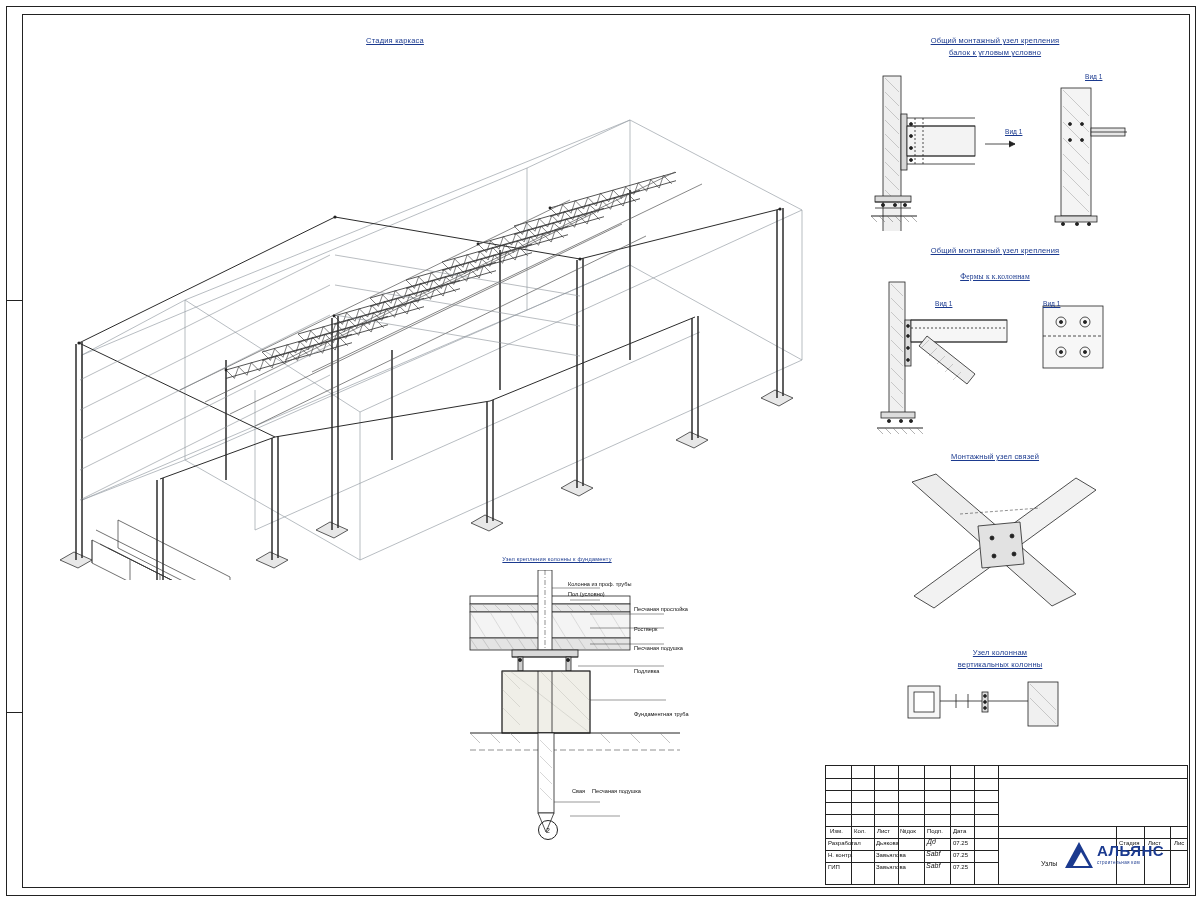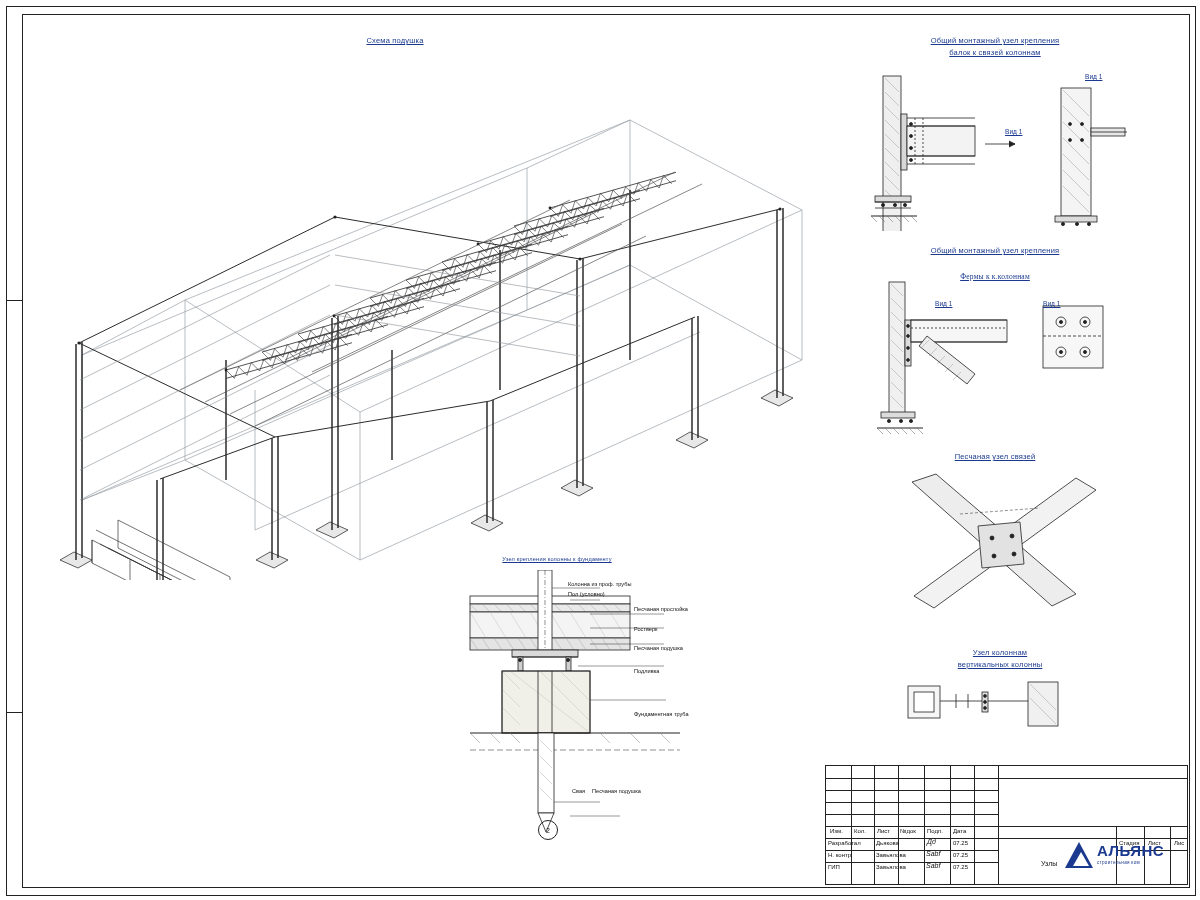--- a/index.html
+++ b/index.html
@@ -37,21 +37,21 @@
 </head>
 <body>
 
 <div id="sheet">
 
   <div class="frame-outer"></div>
   <div class="frame-inner"></div>
   <div class="margin-tick" style="top:300px;"></div>
   <div class="margin-tick" style="top:712px;"></div>
 
-  <div class="cap" style="left:355px;top:36px;width:80px;">Схема подушка</div>
+  <div class="cap" style="left:355px;top:36px;width:80px;">Стадия каркаса</div>
 
   <div class="iso">
     <svg width="810" height="520" viewBox="0 0 810 520">
       <defs>
         <g id="truss">
           <path d="M0,0 L120,-34" stroke="#333" stroke-width="0.8" fill="none"></path>
           <path d="M0,8 L120,-26" stroke="#333" stroke-width="0.8" fill="none"></path>
           <path d="M0,0 L8,8 M12,-3 L20,5 M24,-7 L32,1 M36,-10 L44,-2 M48,-14 L56,-6 M60,-17 L68,-9 M72,-20 L80,-13 M84,-24 L92,-16 M96,-27 L104,-19 M108,-31 L116,-23" stroke="#333" stroke-width="0.6"></path>
           <path d="M8,8 L12,-3 M20,5 L24,-7 M32,1 L36,-10 M44,-2 L48,-14 M56,-6 L60,-17 M68,-9 L72,-20 M80,-13 L84,-24 M92,-16 L96,-27 M104,-19 L108,-31" stroke="#333" stroke-width="0.6"></path>
         </g>
@@ -178,21 +178,21 @@
           <circle cx="520" cy="148" r="1.4"></circle>
         <circle cx="550" cy="199" r="1.6"></circle>
           <circle cx="305" cy="157" r="1.6"></circle>
         <circle cx="49" cy="283" r="1.6"></circle>
           <circle cx="750" cy="149" r="1.6"></circle>
       </g>
     </svg>
   </div>
 
   <div class="cap" style="left:900px;top:36px;width:190px;">Общий монтажный узел крепления</div>
-  <div class="cap" style="left:900px;top:48px;width:190px;">балок к связей колоннам</div>
+  <div class="cap" style="left:900px;top:48px;width:190px;">балок к угловым условно</div>
 
   <div class="det" style="left:865px;top:66px;">
     <svg width="270" height="165" viewBox="0 0 270 165">
 
       <g stroke="#222" stroke-width="0.8" fill="none">
         <rect x="18" y="10" width="18" height="175" fill="#efefef"></rect>
         <rect x="36" y="48" width="6" height="56" fill="#d8d8d8"></rect>
         <path d="M42,52 L110,52 M42,98 L110,98"></path>
         <rect x="42" y="60" width="68" height="30" fill="#f3f3f3"></rect>
         <path d="M42,60 L110,60 M42,90 L110,90"></path>
@@ -275,21 +275,21 @@
           <circle cx="210" cy="46" r="1.6" fill="#222"></circle>
         <circle cx="186" cy="76" r="1.6" fill="#222"></circle>
           <circle cx="210" cy="76" r="1.6" fill="#222"></circle>
         <path d="M168,60 L228,60" stroke-dasharray="3,2"></path>
       </g>
     </svg>
   </div>
   <div class="lbl-u" style="left:935px;top:300px;">Вид 1</div>
   <div class="lbl-u" style="left:1043px;top:300px;">Вид 1</div>
 
-  <div class="cap" style="left:930px;top:452px;width:130px;">Песчаная узел связей</div>
+  <div class="cap" style="left:930px;top:452px;width:130px;">Монтажный узел связей</div>
 
   <div class="det" style="left:900px;top:468px;">
     <svg width="200" height="155" viewBox="0 0 200 155">
       <g stroke="#222" stroke-width="0.8">
         <path d="M12,14 L36,6 L176,126 L152,138 Z" fill="#ededed"></path>
         <path d="M176,10 L196,22 L34,140 L14,128 Z" fill="#f2f2f2"></path>
         <path d="M78,58 L120,54 L124,96 L82,100 Z" fill="#e2e2e2"></path>
         <circle cx="92" cy="70" r="2" fill="#222"></circle>
         <circle cx="112" cy="68" r="2" fill="#222"></circle>
         <circle cx="94" cy="88" r="2" fill="#222"></circle>

